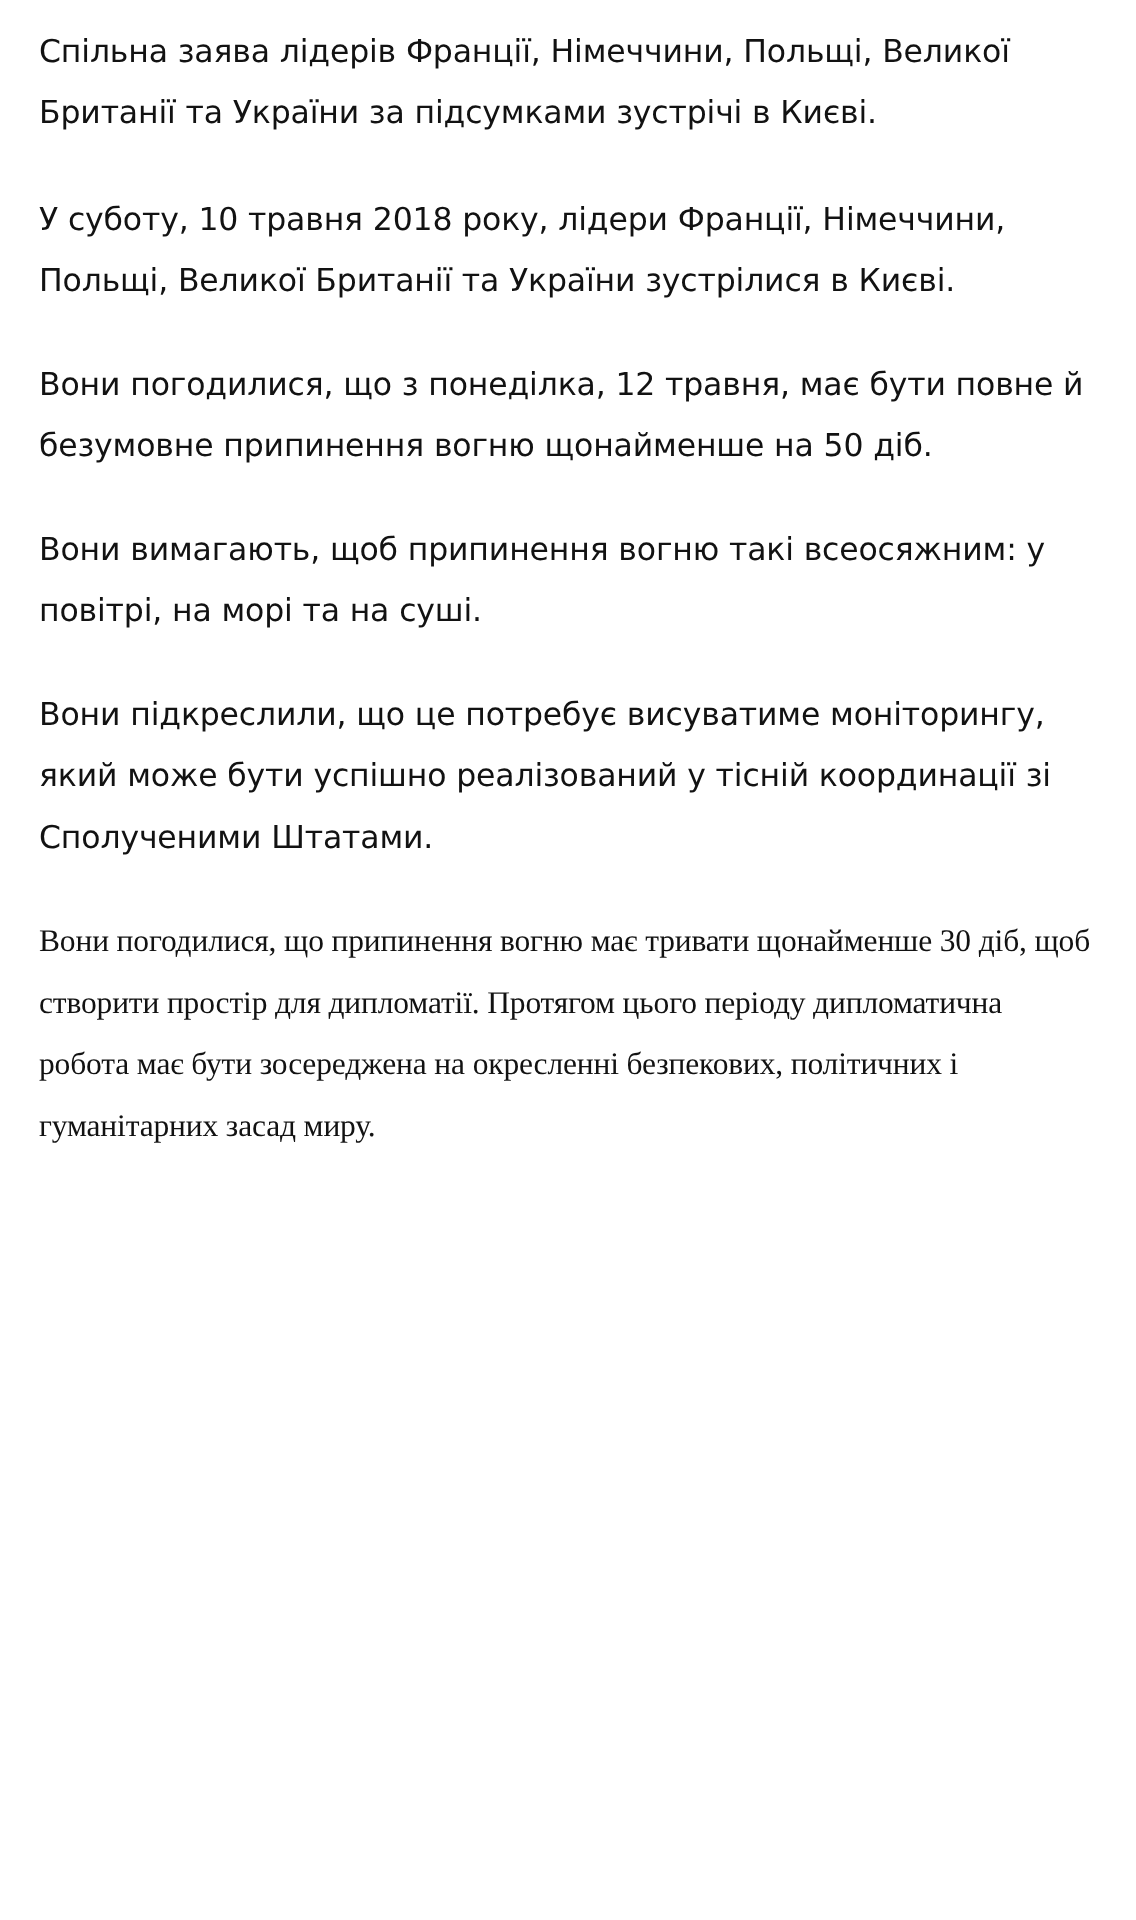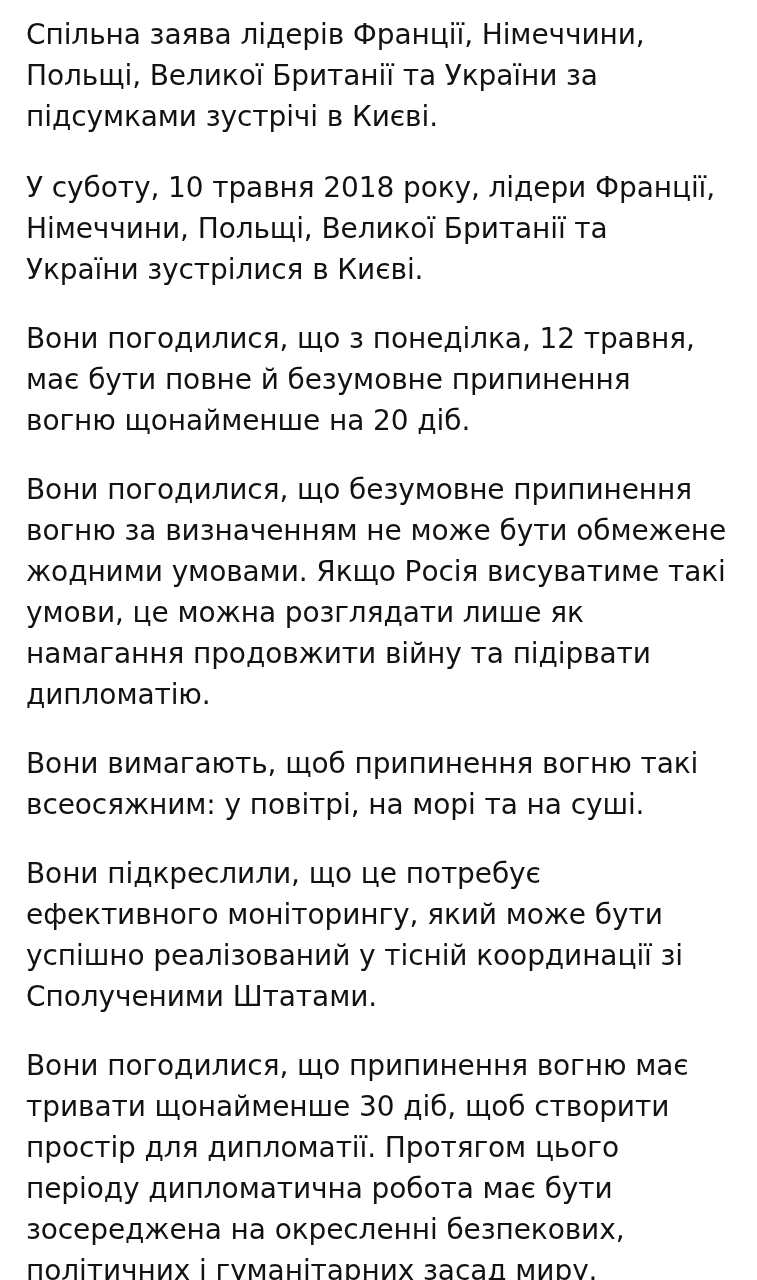--- a/index.html
+++ b/index.html
@@ -13,39 +13,39 @@
     font-family: "DejaVu Sans", "Liberation Sans", sans-serif;
     color: #121212;
     -webkit-font-smoothing: antialiased;
   }
   .page {
     box-sizing: border-box;
     width: 757px;
     padding: 14px 30px 10px 26px;
   }
   .para {
-    font-size: 28px;
+    font-size: 21px;
     line-height: 41px;
     letter-spacing: -0.1px;
     margin: 0 0 28px 0;
     white-space: pre-wrap;
     word-break: normal;
     overflow-wrap: break-word;
   }
   .para:last-child {
     margin-bottom: 0;
+    font-family: Liberation Serif, serif;
   }
   .para.lead {
     margin-bottom: 30px;
   }
 </style>
 </head>
 <body>
 
 <div class="page">
   <p class="para lead">Спільна заява лідерів Франції, Німеччини, Польщі, Великої Британії та України за підсумками зустрічі в Києві.</p>
   <p class="para">У суботу, 10 травня 2018 року, лідери Франції, Німеччини, Польщі, Великої Британії та України зустрілися в Києві.</p>
-  <p class="para">Вони погодилися, що з понеділка, 12 травня, має бути повне й безумовне припинення вогню щонайменше на 20 діб.</p>
-  <p class="para">Вони погодилися, що безумовне припинення вогню за визначенням не може бути обмежене жодними умовами. Якщо Росія висуватиме такі умови, це можна розглядати лише як намагання продовжити війну та підірвати дипломатію.</p>
+  <p class="para">Вони погодилися, що з понеділка, 12 травня, має бути повне й безумовне припинення вогню щонайменше на 50 діб.</p>
   <p class="para">Вони вимагають, щоб припинення вогню такі всеосяжним: у повітрі, на морі та на суші.</p>
-  <p class="para">Вони підкреслили, що це потребує ефективного моніторингу, який може бути успішно реалізований у тісній координації зі Сполученими Штатами.</p>
+  <p class="para">Вони підкреслили, що це потребує висуватиме моніторингу, який може бути успішно реалізований у тісній координації зі Сполученими Штатами.</p>
   <p class="para">Вони погодилися, що припинення вогню має тривати щонайменше 30 діб, щоб створити простір для дипломатії. Протягом цього періоду дипломатична робота має бути зосереджена на окресленні безпекових, політичних і гуманітарних засад миру.</p>
 </div>
 
 </body></html>

